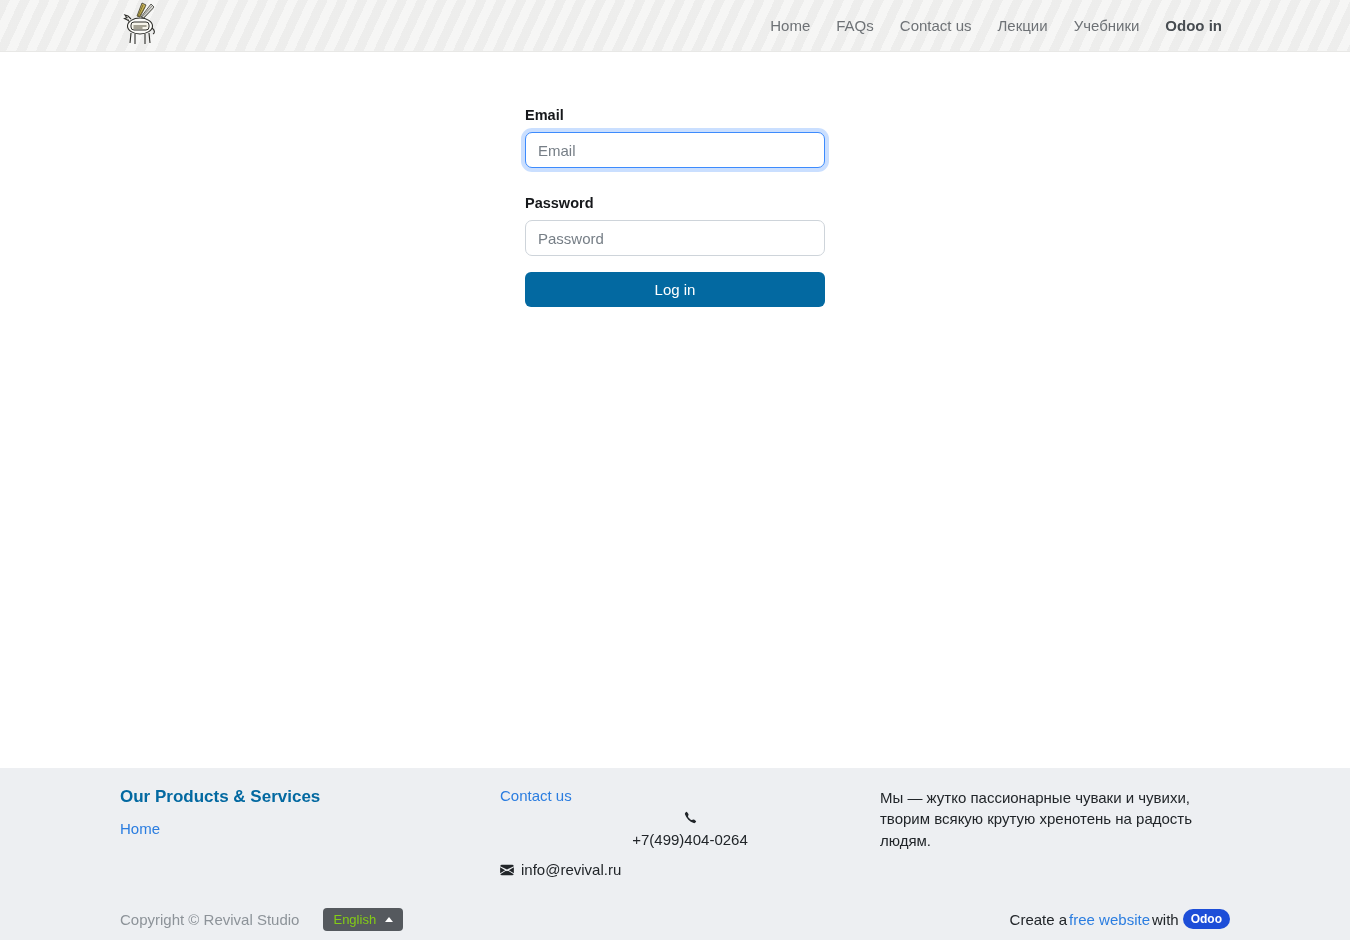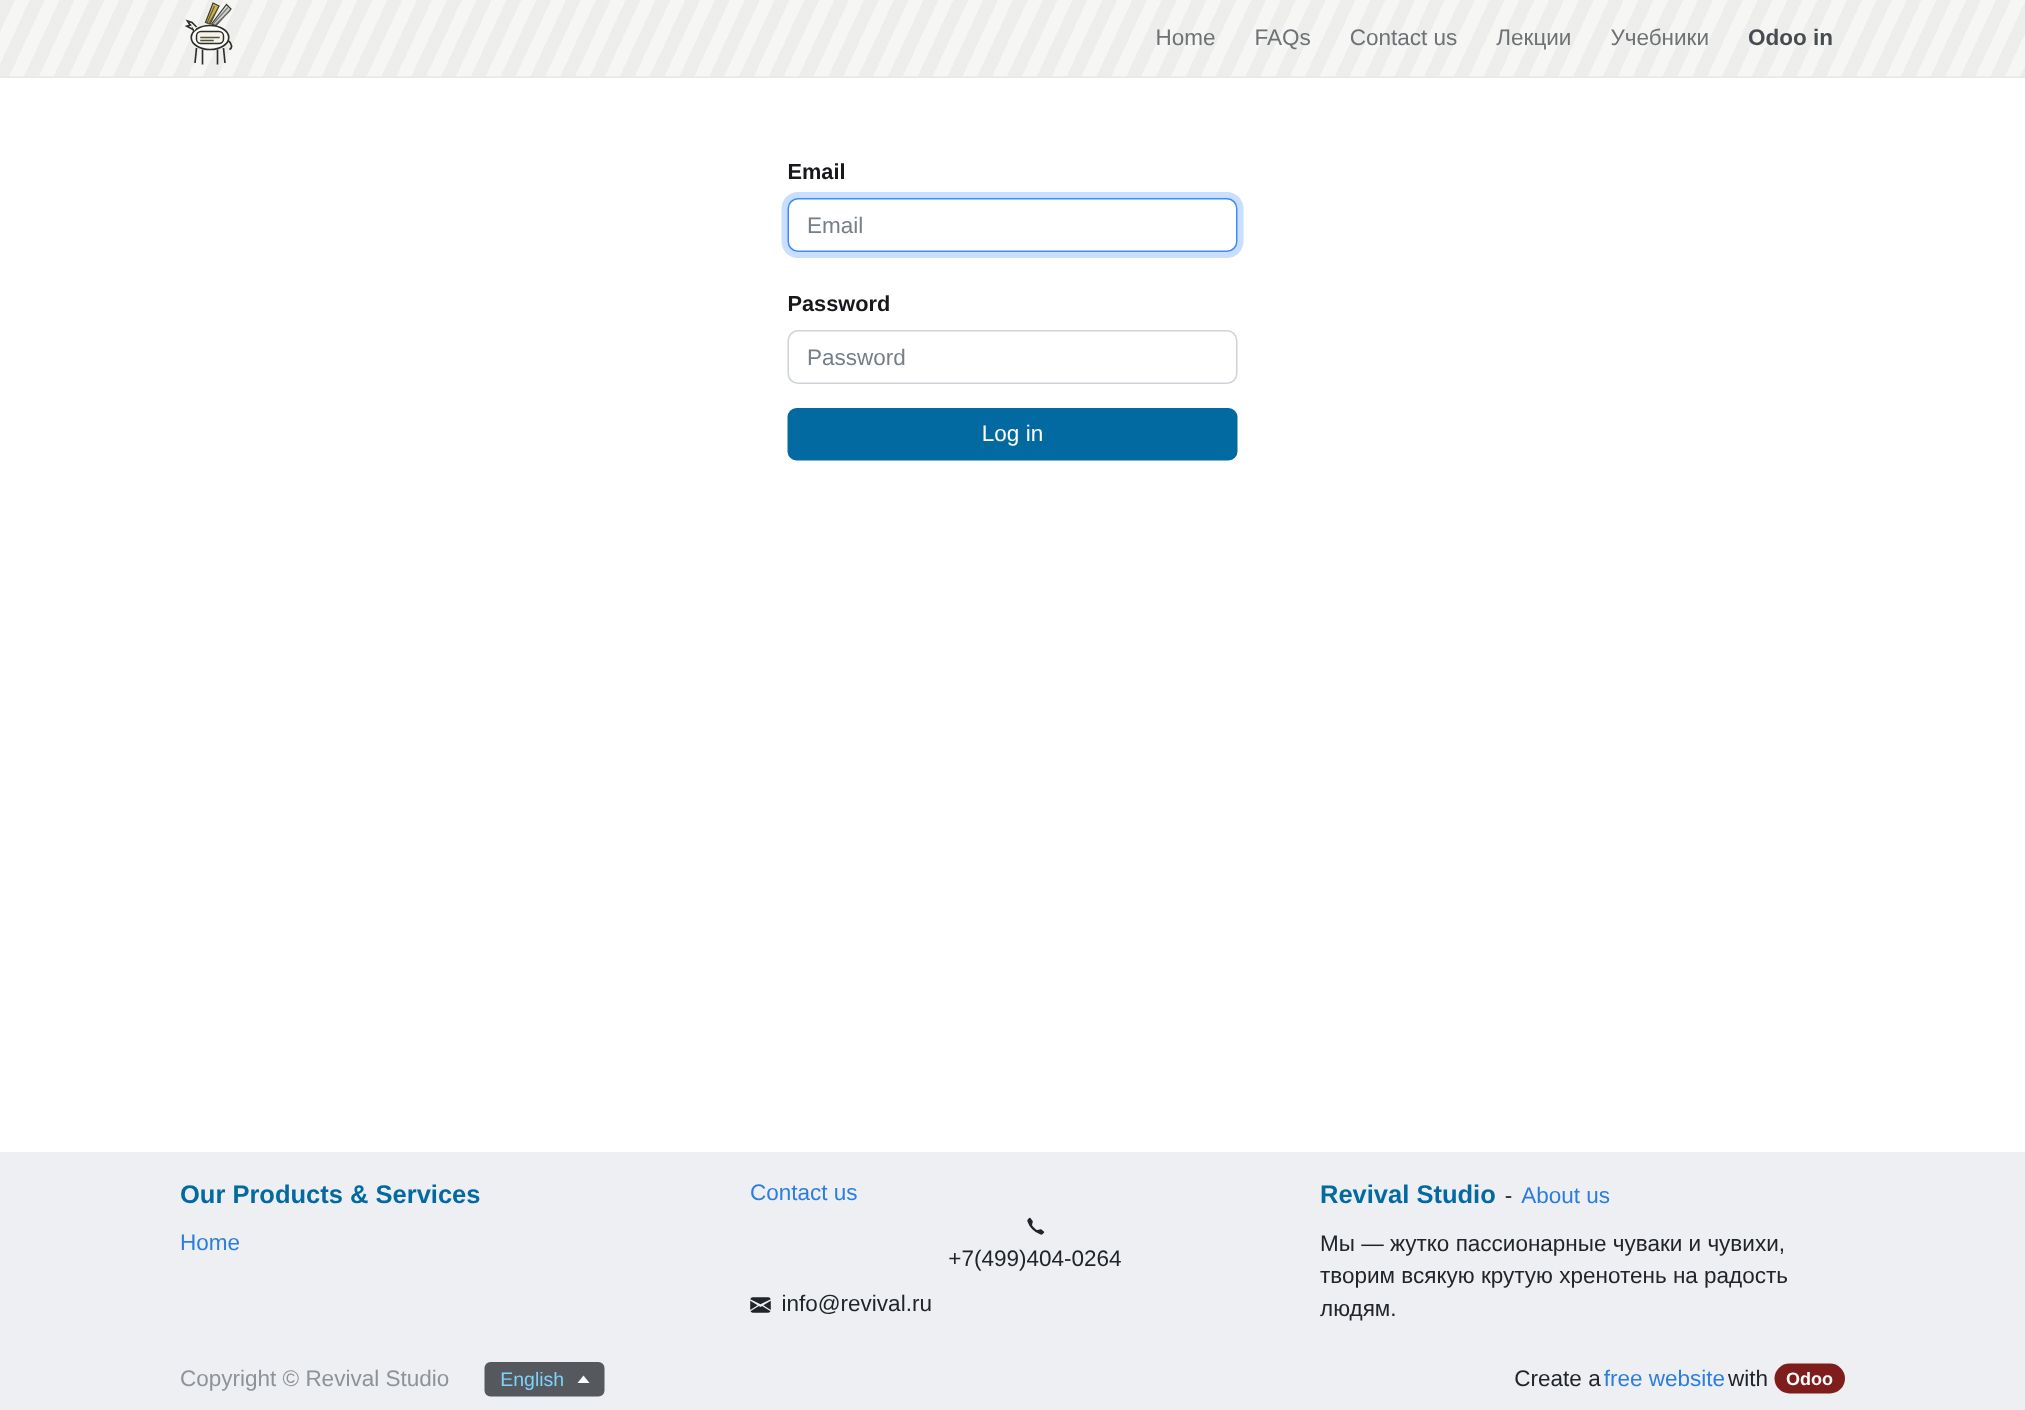--- a/index.html
+++ b/index.html
@@ -141,37 +141,37 @@
     justify-content: space-between;
     height: 26px;
   }
   .copyright-wrap { display: flex; align-items: center; gap: 24px; }
   .copyright-text { color: #8d9399; font-size: 15px; }
   .lang-btn {
     display: inline-flex;
     align-items: center;
     gap: 9px;
     background: #55595e;
-    color: #7dd3fc;
+    color: #84cc16;
     font-size: 13px;
     font-family: "Liberation Sans", sans-serif;
     border: none;
     border-radius: 4px;
     padding: 4px 10px;
     cursor: pointer;
   }
   .caret-up {
     width: 0; height: 0;
     border-left: 4px solid transparent;
     border-right: 4px solid transparent;
     border-bottom: 5px solid #ffffff;
   }
   .create-wrap { display: flex; align-items: center; gap: 2px; font-size: 15px; color: #212529; }
   .odoo-badge {
-    background: #7f1d1d;
+    background: #1d4ed8;
     color: #ffffff;
     font-size: 12px;
     font-weight: 700;
     padding: 3px 8px;
     border-radius: 10px;
     cursor: pointer;
     margin-left: 2px;
   }
   .icon-dark { color: #212529; display: inline-flex; }
 </style>
@@ -254,25 +254,20 @@
             <svg width="14" height="12" viewBox="0 0 16 14" fill="#212529">
               <path d="M.05 2.555A2 2 0 0 1 2 1h12a2 2 0 0 1 1.95 1.555L8 6.414.05 2.555zM0 3.697v7.104l5.803-3.558L0 3.697zM6.761 7.83l-6.57 4.026A2 2 0 0 0 2 13h12a2 2 0 0 0 1.808-1.144L9.238 7.83 8 8.583 6.761 7.83zm3.436-.586L16 10.801V3.697l-5.803 3.546z"></path>
             </svg>
           </span>
           <span>info@revival.ru</span>
         </div>
       </div>
     </div>
 
     <div>
-      <div class="about-title-row">
-        <span class="footer-heading" style="margin-bottom:0">Revival Studio</span>
-        <span class="about-sep">-</span>
-        <a class="footer-link">About us</a>
-      </div>
       <p class="about-text">Мы — жутко пассионарные чуваки и чувихи, творим всякую крутую хренотень на радость людям.</p>
     </div>
   </div>
 
   <div class="footer-bottom">
     <div class="copyright-wrap">
       <span class="copyright-text">Copyright © Revival Studio</span>
       <button class="lang-btn">
         <span>English</span>
         <span class="caret-up"></span>

